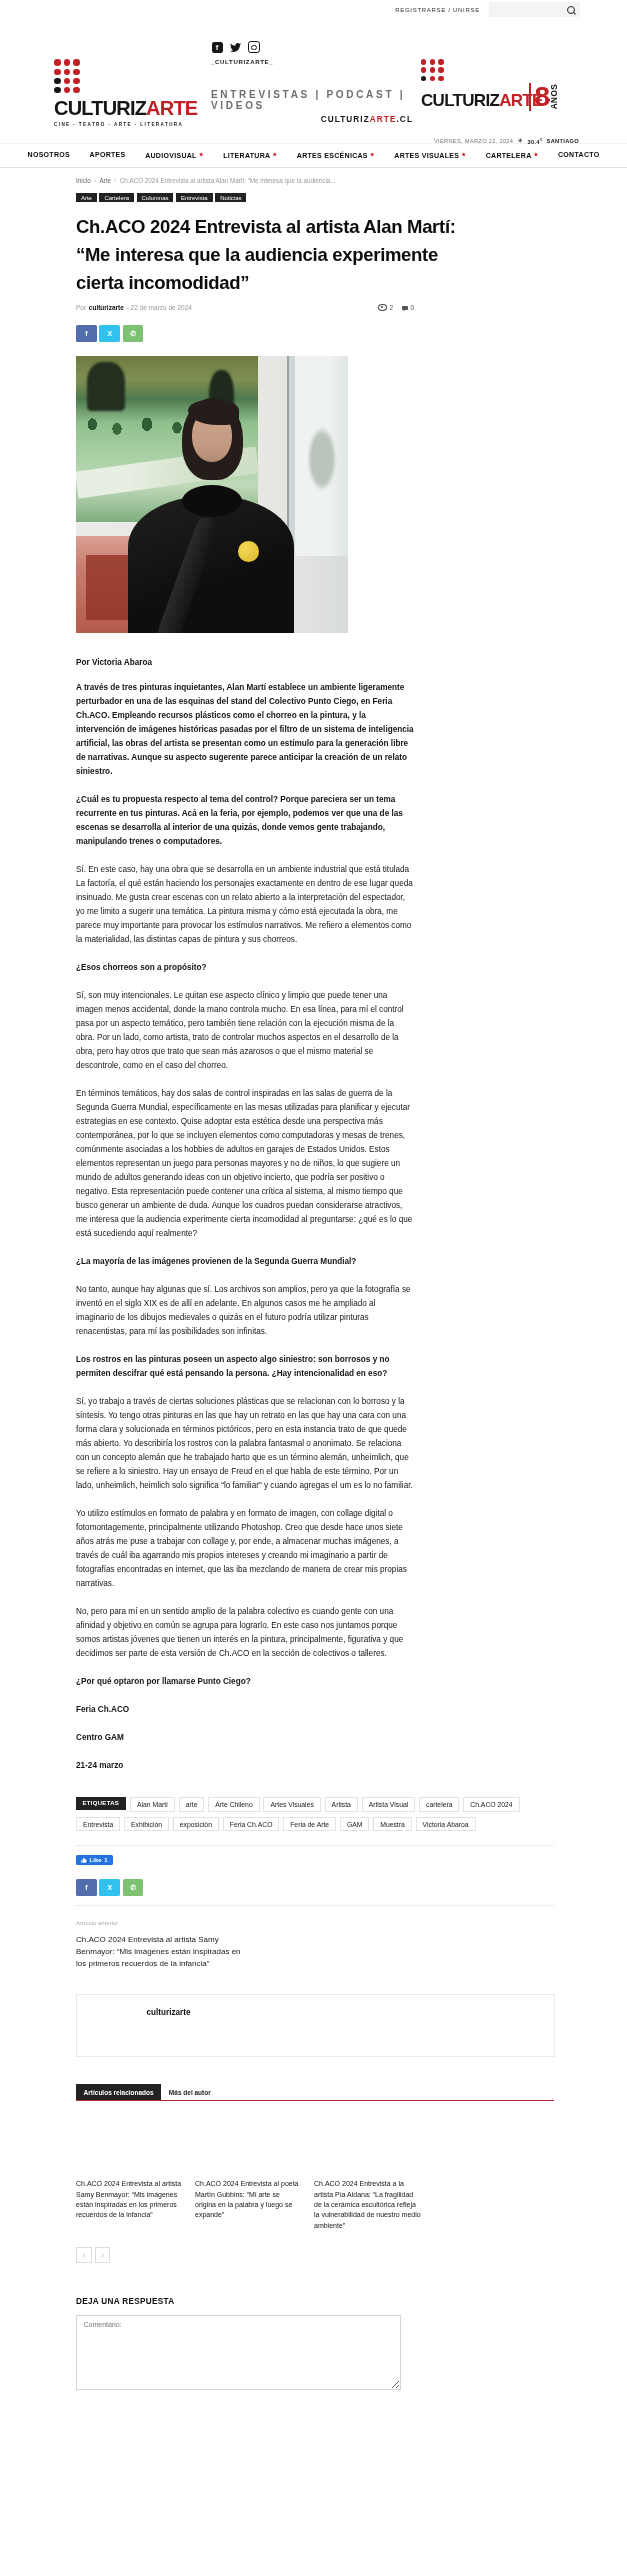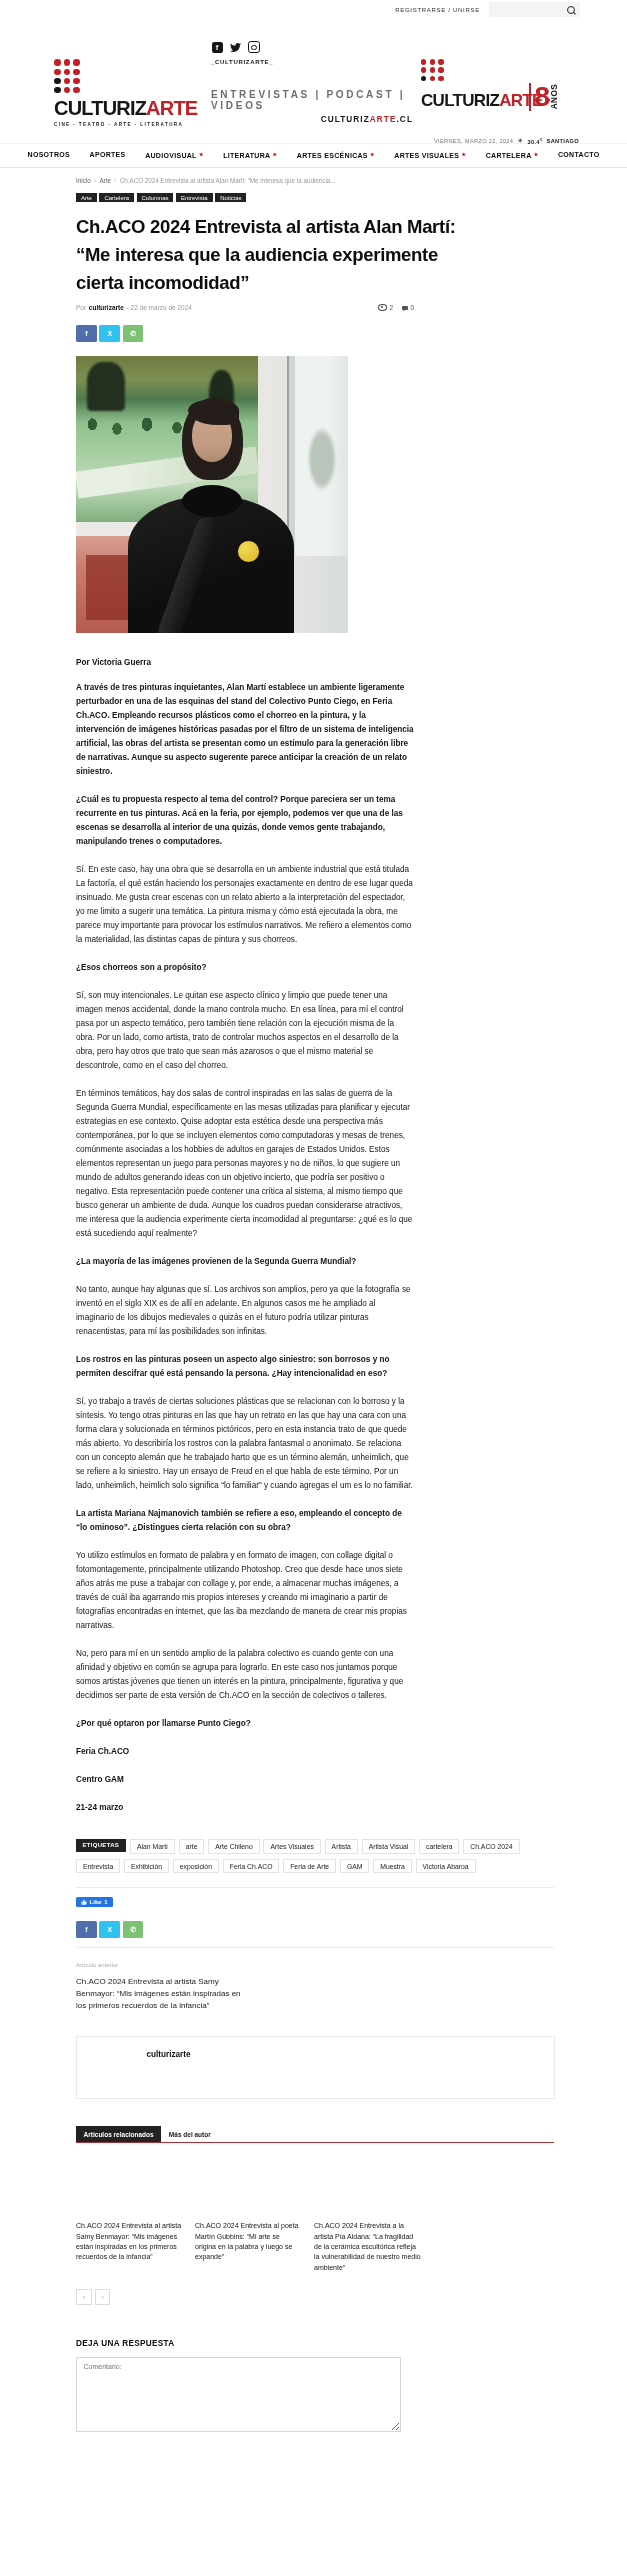--- a/index.html
+++ b/index.html
@@ -256,35 +256,34 @@
     <div class="artred-in"></div>
     <div class="man-body"></div>
     <div class="sash"></div>
     <div class="collar"></div>
     <div class="hair"></div>
     <div class="face"></div>
     <div class="hairfront"></div>
     <div class="badge-pin"></div>
   </div>
 
-  <div class="lead-author">Por Victoria Guerra</div>
+  <div class="lead-author">Por Victoria Abaroa</div>
 
   <div class="blocks">
 
   <p class="block intro">A través de tres pinturas inquietantes, Alan Martí establece un ambiente ligeramente perturbador en una de las esquinas del stand del Colectivo Punto Ciego, en Feria Ch.ACO. Empleando recursos plásticos como el chorreo en la pintura, y la intervención de imágenes históricas pasadas por el filtro de un sistema de inteligencia artificial, las obras del artista se presentan como un estímulo para la generación libre de narrativas. Aunque su aspecto sugerente parece anticipar la creación de un relato siniestro.</p>
       <p class="block question">¿Cuál es tu propuesta respecto al tema del control? Porque pareciera ser un tema recurrente en tus pinturas. Acá en la feria, por ejemplo, podemos ver que una de las escenas se desarrolla al interior de una quizás, donde vemos gente trabajando, manipulando trenes o computadores.</p>
       <p class="block answer">Sí. En este caso, hay una obra que se desarrolla en un ambiente industrial que está titulada La factoría, el qué están haciendo los personajes exactamente en dentro de ese lugar queda insinuado. Me gusta crear escenas con un relato abierto a la interpretación del espectador, yo me limito a sugerir una temática. La pintura misma y cómo está ejecutada la obra, me parece muy importante para provocar los estímulos narrativos. Me refiero a elementos como la materialidad, las distintas capas de pintura y sus chorreos.</p>
       <p class="block question">¿Esos chorreos son a propósito?</p>
       <p class="block answer">Sí, son muy intencionales. Le quitan ese aspecto clínico y limpio que puede tener una imagen menos accidental, donde la mano controla mucho. En esa línea, para mí el control pasa por un aspecto temático, pero también tiene relación con la ejecución misma de la obra. Por un lado, como artista, trato de controlar muchos aspectos en el desarrollo de la obra, pero hay otros que trato que sean más azarosos o que el mismo material se descontrole, como en el caso del chorreo.</p>
       <p class="block answer">En términos temáticos, hay dos salas de control inspiradas en las salas de guerra de la Segunda Guerra Mundial, específicamente en las mesas utilizadas para planificar y ejecutar estrategias en ese contexto. Quise adoptar esta estética desde una perspectiva más contemporánea, por lo que se incluyen elementos como computadoras y mesas de trenes, comúnmente asociadas a los hobbies de adultos en garajes de Estados Unidos. Estos elementos representan un juego para personas mayores y no de niños, lo que sugiere un mundo de adultos generando ideas con un objetivo incierto, que podría ser positivo o negativo. Esta representación puede contener una crítica al sistema, al mismo tiempo que busco generar un ambiente de duda. Aunque los cuadros puedan considerarse atractivos, me interesa que la audiencia experimente cierta incomodidad al preguntarse: ¿qué es lo que está sucediendo aquí realmente?</p>
       <p class="block question">¿La mayoría de las imágenes provienen de la Segunda Guerra Mundial?</p>
       <p class="block answer">No tanto, aunque hay algunas que sí. Los archivos son amplios, pero ya que la fotografía se inventó en el siglo XIX es de allí en adelante. En algunos casos me he ampliado al imaginario de los dibujos medievales o quizás en el futuro podría utilizar pinturas renacentistas, para mí las posibilidades son infinitas.</p>
       <p class="block question">Los rostros en las pinturas poseen un aspecto algo siniestro: son borrosos y no permiten descifrar qué está pensando la persona. ¿Hay intencionalidad en eso?</p>
       <p class="block answer">Sí, yo trabajo a través de ciertas soluciones plásticas que se relacionan con lo borroso y la síntesis. Yo tengo otras pinturas en las que hay un retrato en las que hay una cara con una forma clara y solucionada en términos pictóricos, pero en esta instancia trato de que quede más abierto. Yo describiría los rostros con la palabra fantasmal o anonimato. Se relaciona con un concepto alemán que he trabajado harto que es un término alemán, unheimlich, que se refiere a lo siniestro. Hay un ensayo de Freud en el que habla de este término. Por un lado, unheimlich, heimlich solo significa “lo familiar” y cuando agregas el um es lo no familiar.</p>
-      <p class="block question">La artista Mariana Najmanovich también se refiere a eso, empleando el concepto de “lo ominoso”. ¿Distingues cierta relación con su obra?</p>
       <p class="block answer">Yo utilizo estímulos en formato de palabra y en formato de imagen, con collage digital o fotomontagemente, principalmente utilizando Photoshop. Creo que desde hace unos siete años atrás me puse a trabajar con collage y, por ende, a almacenar muchas imágenes, a través de cuál iba agarrando mis propios intereses y creando mi imaginario a partir de fotografías encontradas en internet, que las iba mezclando de manera de crear mis propias narrativas.</p>
       <p class="block answer">No, pero para mí en un sentido amplio de la palabra colectivo es cuando gente con una afinidad y objetivo en común se agrupa para lograrlo. En este caso nos juntamos porque somos artistas jóvenes que tienen un interés en la pintura, principalmente, figurativa y que decidimos ser parte de esta versión de Ch.ACO en la sección de colectivos o talleres.</p>
       <p class="block question">¿Por qué optaron por llamarse Punto Ciego?</p>
       <p class="block strong">Feria Ch.ACO</p>
       <p class="block strong">Centro GAM</p>
       <p class="block strong">21-24 marzo</p>
     </div>
 
   <div class="tags">
     <span class="tags-label">ETIQUETAS</span>

